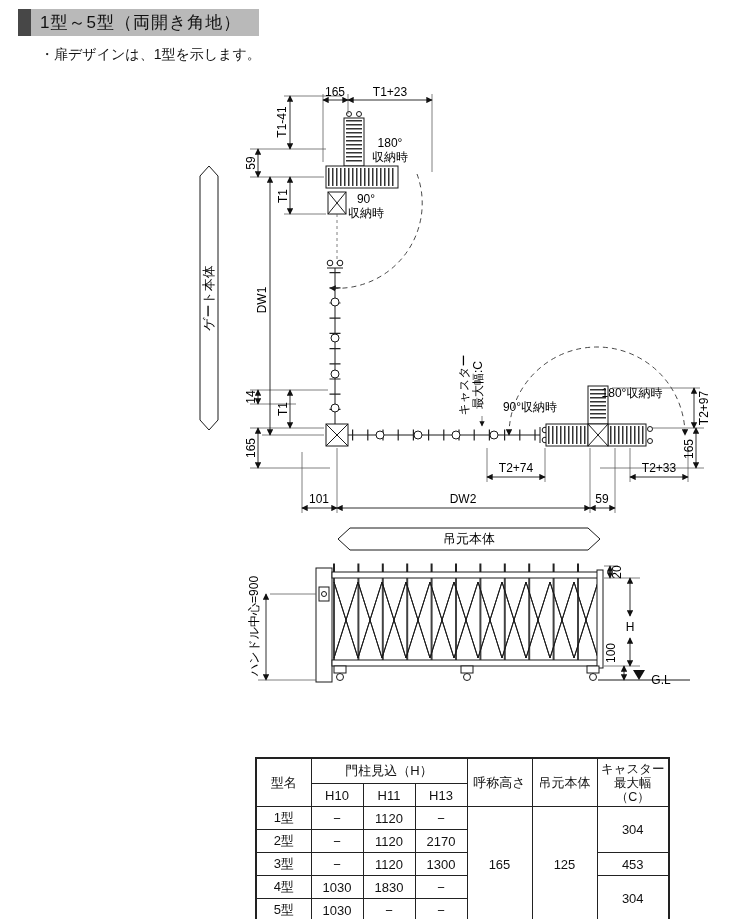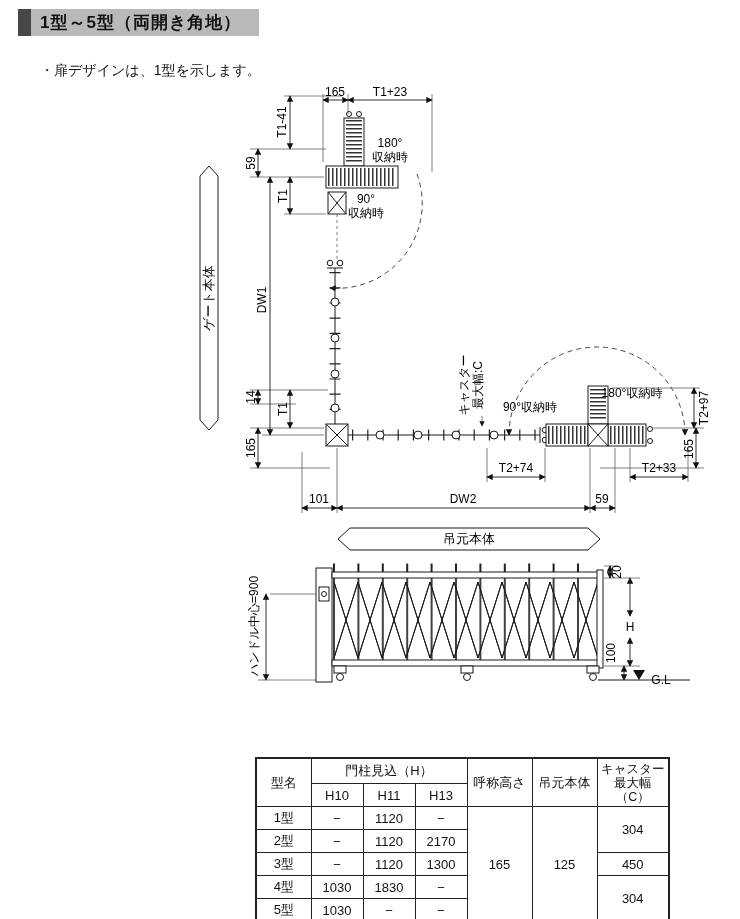--- a/index.html
+++ b/index.html
@@ -1,22 +1,22 @@
 <!DOCTYPE html>
 <html><head>
 <meta charset="utf-8">
 <style>
   html,body{margin:0;padding:0;background:#888;}
   .page{position:relative;width:740px;height:919px;background:#ffffff;overflow:hidden;
         font-family:"Liberation Sans",sans-serif;color:#111;}
   .title-wrap{position:absolute;left:18px;top:9px;display:flex;height:27px;}
   .title-accent{width:13px;background:#474747;}
-  .title-box{background:#b9b9b9;font-weight:bold;font-size:17px;line-height:27px;
+  .title-box{background:#b9b9b9;font-weight:normal;font-size:17px;line-height:27px;
              padding:0 18px 0 9px;letter-spacing:1px;}
-  .note{position:absolute;left:40px;top:46px;font-size:14px;margin-top:16px;}
+  .note{position:absolute;left:40px;top:46px;font-size:14px;}
   svg.diagram{position:absolute;left:0;top:0;}
   svg text{font-family:"Liberation Sans",sans-serif;font-size:12px;fill:#000;text-anchor:middle;}
   svg text.ts{font-size:13px;}
   .ln{stroke:#1a1a1a;stroke-width:1;fill:none;}
   .thin{stroke:#555;stroke-width:0.75;fill:none;}
   .dim{stroke:#1a1a1a;stroke-width:0.9;fill:none;marker-start:url(#arr);marker-end:url(#arr);}
   .dash{stroke:#333;stroke-width:0.9;fill:none;stroke-dasharray:5 4;}
   .box{fill:#ffffff;stroke:#1a1a1a;stroke-width:1;}
   .spec-table{position:absolute;left:255px;top:757px;border-collapse:collapse;
               font-size:13px;text-align:center;border:2px solid #222;table-layout:fixed;}
@@ -276,21 +276,21 @@
         <td>2型</td>
         <td>−</td>
         <td>1120</td>
         <td>2170</td>
       </tr>
       <tr>
         <td>3型</td>
         <td>−</td>
         <td>1120</td>
         <td>1300</td>
-        <td>450</td>
+        <td>453</td>
       </tr>
       <tr>
         <td>4型</td>
         <td>1030</td>
         <td>1830</td>
         <td>−</td>
         <td rowspan="2">304</td>
       </tr>
       <tr>
         <td>5型</td>

